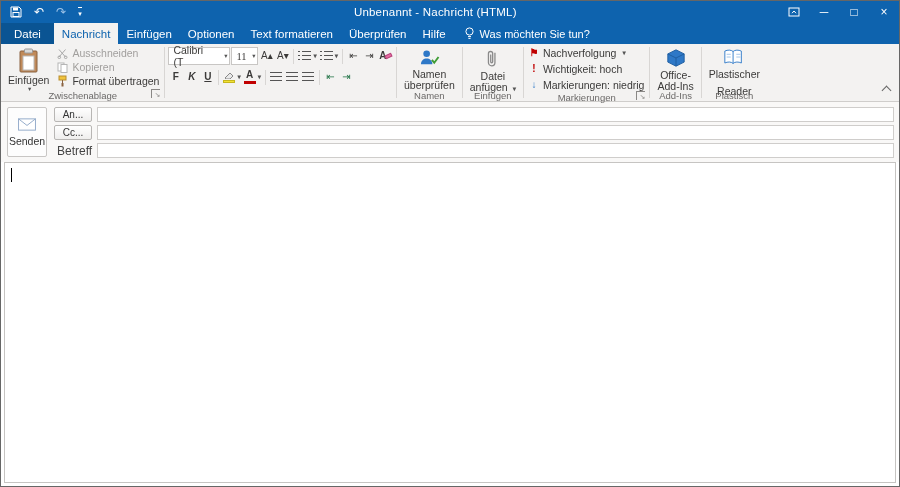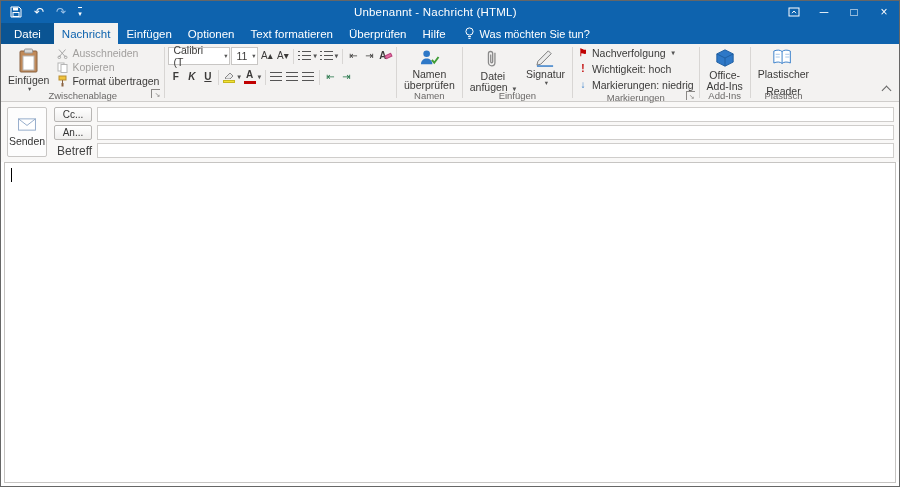--- a/index.html
+++ b/index.html
@@ -36,21 +36,21 @@
   .launcher i { font-style:normal; font-size:7px; line-height:1; color:#8a8886; position:absolute; right:0; bottom:0; }
 
   .bigbtn { display:flex; flex-direction:column; align-items:center; justify-content:flex-start; padding:2px 4px 0; height:44px; border-radius:2px; cursor:default; }
   .bigbtn .blabel { font-size:10.5px; line-height:11px; text-align:center; margin-top:2px; white-space:nowrap; }
   .bigbtn .cart { font-size:6.5px; color:#555; }
 
   .smallrow { display:flex; align-items:center; gap:4px; height:14px; font-size:10.5px; padding:0 2px; white-space:nowrap; cursor:default; }
   .disabled { color:#a19f9d; }
 
   .combo { display:flex; align-items:center; justify-content:space-between; height:18px; background:#fff; border:1px solid #c8c6c4; padding:0 2px 0 4px; font-size:10.5px; cursor:default; }
-  .w60 { width:62px;gap:16px; } .w26 { width:27px; }
+  .w60 { width:62px;gap:16px; } .w26 { width:27px;font-family:Liberation Serif, serif; }
   .cart { font-size:6.5px; color:#555; margin-left:2px; line-height:1; }
   .trow { display:flex; align-items:center; gap:1px; height:20px; }
   .tbtn { display:flex; align-items:center; justify-content:center; min-width:15px; height:17px; padding:0 1px; border-radius:2px; cursor:default; }
   .tbtn .glyph, .tbtn.glyph { font-size:10px; line-height:1; color:#3b3a39; }
   .b-bold { font-weight:bold; } .b-italic { font-style:italic; font-weight:bold; } .b-under { text-decoration:underline; font-weight:bold; }
   .vsep { width:1px; height:15px; background:#d8d6d4; margin:0 2px; }
   .ic-list { width:13px; height:10px; display:block;
     background-image:
       repeating-linear-gradient(to bottom,#555 0 1.5px,transparent 1.5px 4px),
       repeating-linear-gradient(to bottom,#555 0 1.5px,transparent 1.5px 4px);
@@ -291,30 +291,20 @@
       <div class="gbody">
         <div class="bigbtn">
           <span>
             <svg width="13" height="21" viewBox="0 0 16 24">
                 <path d="M11 5v12a4 4 0 0 1-8 0V6a2.6 2.6 0 0 1 5.2 0v10a1.2 1.2 0 0 1-2.4 0V7" fill="none" stroke="#8a8a8a" stroke-width="1.6"></path>
               </svg>
           </span>
           <span class="blabel">Datei</span>
           <span class="blabel" style="margin-top:0"><span>anfügen</span> <b class="cart">▾</b></span>
         </div>
-        <div class="bigbtn">
-          <span>
-            <svg width="21" height="19" viewBox="0 0 22 20">
-                <path d="M3 14L14 3l3 3L6 17l-4 1z" fill="#ececec" stroke="#777"></path>
-                <path d="M2 19h17" stroke="#2e78c7" stroke-width="1.5"></path>
-              </svg>
-          </span>
-          <span class="blabel">Signatur</span>
-          <span class="cart">▾</span>
-        </div>
       </div>
       <div class="glabel">
           <span>Einfügen</span>
         </div>
     </div>
 
     <div class="gsep"></div>
 
     <div class="group">
       <div class="gbody" style="flex-direction:column; align-items:stretch;">
@@ -389,25 +379,25 @@
       <span>
         <svg width="20" height="15" viewBox="0 0 20 16">
             <rect x="1" y="2" width="18" height="12" fill="#fff" stroke="#8fa8c8"></rect>
             <path d="M1 2l9 7 9-7" fill="none" stroke="#8fa8c8"></path>
           </svg>
       </span>
       <span>Senden</span>
     </button>
     <div class="frows">
       <div class="frow">
+        <button class="fbtn">An...</button>
+        <input class="finput" value="" style="">
+      </div>
+      <div class="frow">
         <button class="fbtn">Cc...</button>
-        <input class="finput" value="" style="">
-      </div>
-      <div class="frow">
-        <button class="fbtn">An...</button>
         <input class="finput" value="" style="">
       </div>
       <div class="frow">
         <span class="flabel">Betreff</span>
         <input class="finput" value="" style="">
       </div>
     </div>
   </div>
 
   <div class="bodywrap">

